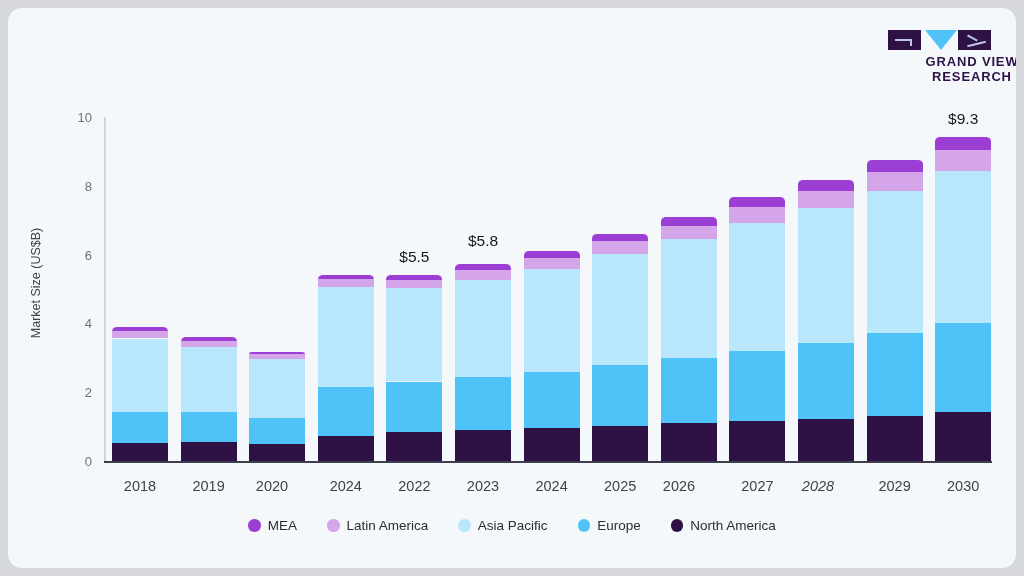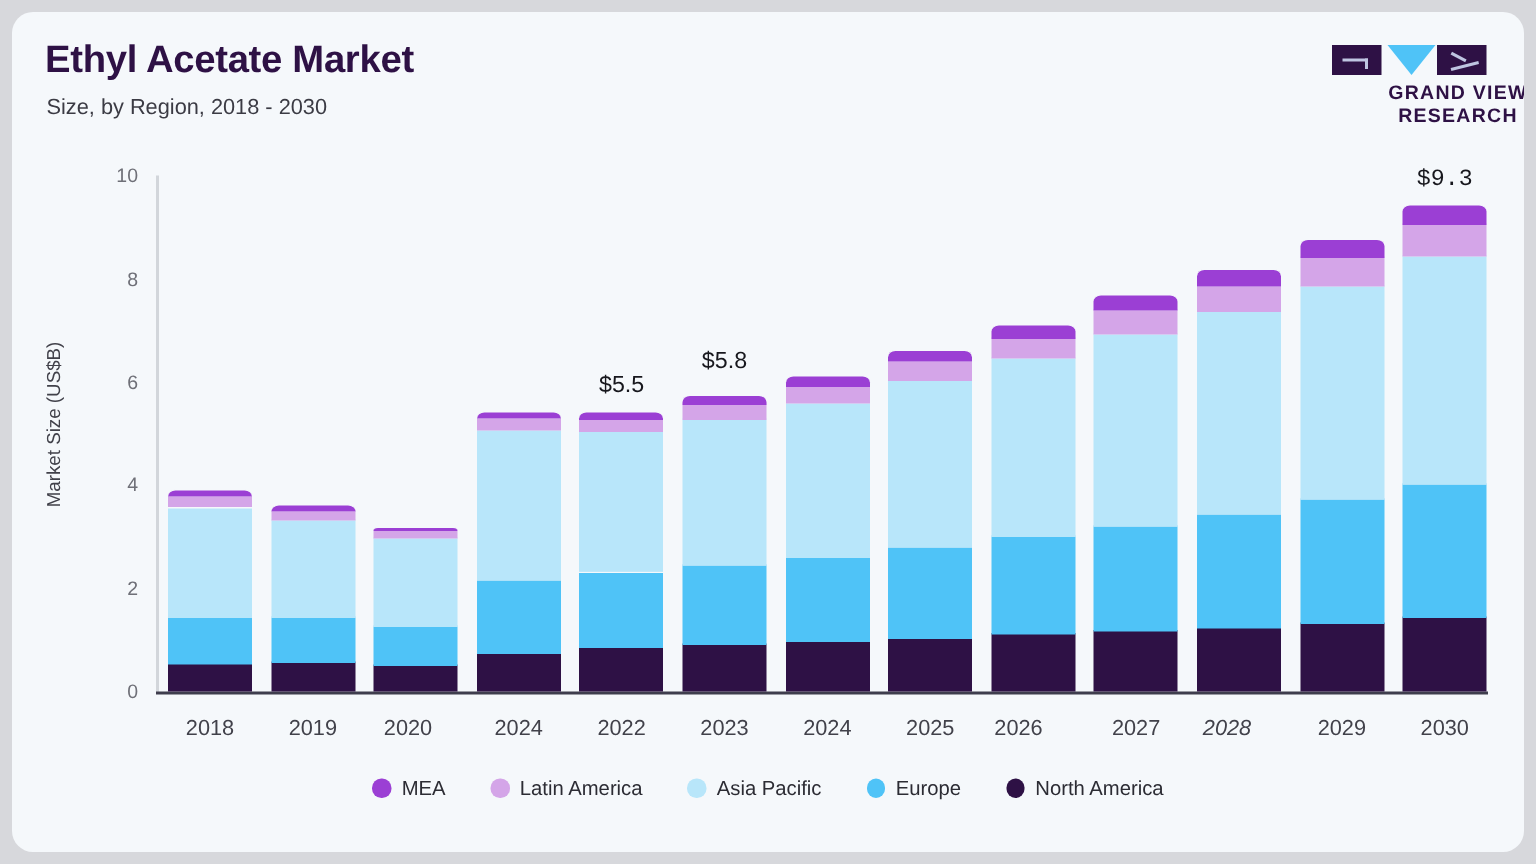--- a/index.html
+++ b/index.html
@@ -154,24 +154,20 @@
   }
   .legend-item { display: flex; align-items: center; gap: 7px; }
   .legend-dot { width: 12.5px; height: 12.5px; border-radius: 50%; }
   .legend-text { font-size: 13.5px; color: #2c2c34; }
 </style>
 </head>
 <body>
 
 <div id="card">
 
-  <div id="header">
-    <div id="title">Ethyl Acetate Market</div>
-    <div id="subtitle">Size, by Region, 2018 - 2030</div>
-  </div>
 
   <div id="logo">
     <div class="logo-sq" id="logo-sq-left">
       <div class="logo-line" id="ll1"></div>
       <div class="logo-line" id="ll2"></div>
     </div>
     <div id="logo-tri"></div>
     <div class="logo-sq" id="logo-sq-right">
       <div class="logo-line" id="lr1"></div>
       <div class="logo-line" id="lr2"></div>
@@ -277,21 +273,21 @@
           <div class="seg" style="background: rgb(184, 230, 250); top: 73.272px; height: 142.072px; border-top: 1.5px solid rgb(245, 248, 251);"></div>
           <div class="seg" style="background: rgb(212, 165, 232); top: 54.352px; height: 18.92px; border-top: 1.5px solid rgb(245, 248, 251);"></div>
           <div class="seg seg-top" style="background: rgb(155, 63, 212); top: 42.312px; height: 12.04px; border-top: 1.5px solid rgb(245, 248, 251);"></div>
         </div>
         <div class="bar-group" style="left: 927.2px; width: 56px; top: 109px; height: 344px;">
           <div class="seg" style="background: rgb(46, 17, 69); top: 294.464px; height: 49.536px;"></div>
           <div class="seg" style="background: rgb(79, 195, 247); top: 205.024px; height: 89.44px; border-top: 1.5px solid rgb(245, 248, 251);"></div>
           <div class="seg" style="background: rgb(184, 230, 250); top: 52.976px; height: 152.048px; border-top: 1.5px solid rgb(245, 248, 251);"></div>
           <div class="seg" style="background: rgb(212, 165, 232); top: 32.336px; height: 20.64px; border-top: 1.5px solid rgb(245, 248, 251);"></div>
           <div class="seg seg-top" style="background: rgb(155, 63, 212); top: 19.264px; height: 13.072px; border-top: 1.5px solid rgb(245, 248, 251);"></div>
-          <div class="bar-label" style="top: -6.736px; font-family: Liberation Mono, monospace;">$9.3</div>
+          <div class="bar-label" style="top: -6.736px;">$9.3</div>
         </div>
       </div>
     <div id="xticks">
         <div class="xtick" style="left: 72px; top: 470px;">2018</div>
         <div class="xtick" style="left: 140.6px; top: 470px;">2019</div>
         <div class="xtick" style="left: 204px; top: 470px;">2020</div>
         <div class="xtick" style="left: 277.8px; top: 470px;">2024</div>
         <div class="xtick" style="left: 346.4px; top: 470px;">2022</div>
         <div class="xtick" style="left: 415px; top: 470px;">2023</div>
         <div class="xtick" style="left: 483.6px; top: 470px;">2024</div>

